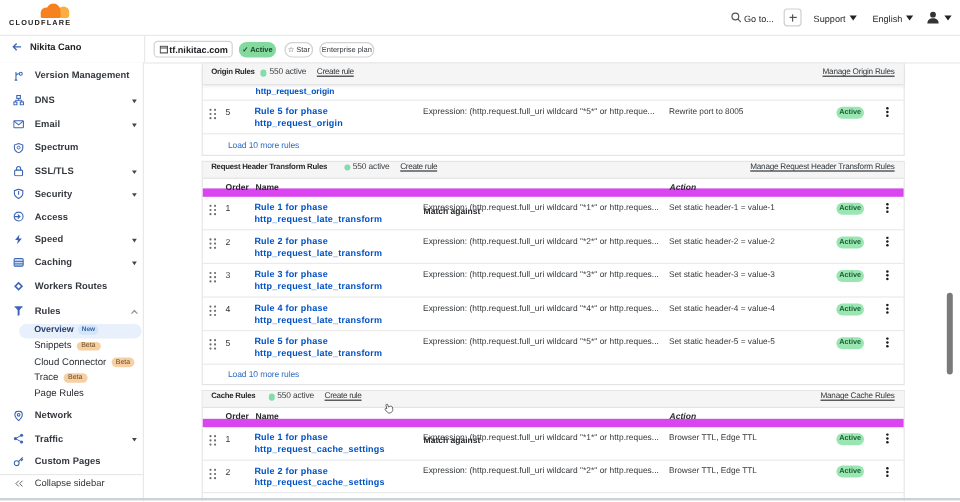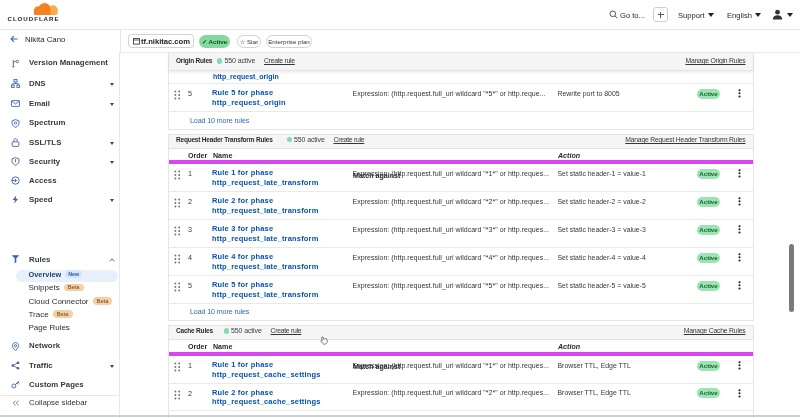--- a/index.html
+++ b/index.html
@@ -33,21 +33,21 @@
 
   
   .card { position:absolute; left:168px; width:586px; background:#fff;
     border:1px solid #e5e5e5; }
   .sechead { position:relative; background:#f5f5f5; border-bottom:1px solid #e3e3e3; }
   .sechead .tt { position:absolute; left:7px; font-weight:bold; font-size:6.5px; letter-spacing:-0.2px; color:#27292c; }
   .sechead .dot { position:absolute; width:5.4px; height:5.4px; border-radius:50%; background:#82dcab; }
   .sechead .cnt { position:absolute; font-size:7px; letter-spacing:-0.12px; color:#3c4044; }
   .sechead .crt { position:absolute; font-size:6.9px; letter-spacing:-0.3px; color:#33373b; text-decoration:underline; }
   .sechead .mng { position:absolute; right:7.5px; font-size:6.8px; letter-spacing:-0.2px; color:#33373b; text-decoration:underline; }
-  .thead { position:relative; border-bottom:4px solid #d946ef; }
+  .thead { position:relative; border-bottom:7px solid #d946ef; }
   .thead span { position:absolute; font-size:7.1px; font-weight:bold; color:#27292c; }
   .row { position:relative; border-bottom:1px solid #eaeaea; height:28px; }
   .row .hdl { position:absolute; left:5px; top:6px; }
   .row .ord { position:absolute; left:19px; top:5px; font-size:7.2px; color:#33373b; }
   .row .nm { position:absolute; left:43px; top:4.2px; font-size:7.5px; font-weight:bold;
     color:#0051c3; line-height:9.6px; white-space:nowrap; letter-spacing:0.18px; }
   .row .ex { position:absolute; left:183.5px; top:5.6px; font-size:7px; letter-spacing:0.02px; color:#33373b; white-space:nowrap; }
   .row .ac { position:absolute; left:388.5px; top:5.6px; font-size:6.9px; color:#33373b; white-space:nowrap; }
   .row .pill { position:absolute; left:528px; top:4.5px; width:23px; height:10px; border-radius:5px;
     background:#99e6b2; color:#1b5c33; font-size:6.1px; font-weight:bold; line-height:10.5px; text-align:center; }
@@ -90,21 +90,21 @@
     </svg>
     <div class="abs" style="left:787px;top:13px;width:0;height:0;border-left:3.4px solid transparent;border-right:3.4px solid transparent;border-top:4px solid #222;"></div>
   </div>
 
   <div id="nav2">
     <div class="divider"></div>
     <div class="bline"></div>
     <svg class="abs" style="left:10px;top:5px" width="8" height="8" viewBox="0 0 8 8">
       <path d="M7.6 4 H1.2 M3.9 1.2 L1.1 4 L3.9 6.8" fill="none" stroke="#3666b5" stroke-width="1.1"></path>
     </svg>
-    <div class="abs" style="left:25px;top:4.5px;font-size:7.8px;font-weight:normal;color:#1d1f21;">Nikita Cano</div>
+    <div class="abs" style="left:25px;top:4.5px;font-size:7.8px;font-weight:bold;color:#1d1f21;">Nikita Cano</div>
     <div class="abs" style="left:128px;top:3.5px;width:66px;height:14.5px;border:1px solid #d2d2d2;border-radius:3.5px;background:#fff;">
       <svg class="abs" style="left:4px;top:3.8px" width="7" height="6.6" viewBox="0 0 7 6.6">
         <rect x="0.5" y="0.5" width="6" height="5.6" fill="none" stroke="#444" stroke-width="0.9"></rect>
         <line x1="0.5" y1="2" x2="6.5" y2="2" stroke="#444" stroke-width="0.9"></line>
       </svg>
       <div class="abs" style="left:12px;top:2.6px;font-size:7.6px;font-weight:bold;color:#202225;">tf.nikitac.com</div>
     </div>
     <div class="abs" style="left:199px;top:4.5px;width:31px;height:13px;border-radius:6.5px;background:#84da9e;text-align:center;font-size:6.2px;color:#17462a;line-height:13px;font-weight:bold;">✓ Active</div>
     <div class="abs" style="left:237px;top:4.5px;width:24px;height:13px;border-radius:6.5px;border:1px solid #d2d2d2;background:#fff;text-align:center;font-size:6.2px;color:#33373b;line-height:11.5px;">☆ Star</div>
     <div class="abs" style="left:266px;top:4.5px;width:46px;height:13px;border-radius:6.5px;border:1px solid #d2d2d2;background:#fff;text-align:center;font-size:6.2px;color:#33373b;line-height:11.5px;">Enterprise plan</div>
@@ -166,20 +166,36 @@
         </svg>
         <span class="lbl">Access</span>
       </div>
     <div class="sit" style="top:140.0px">
         <svg class="ico" viewBox="0 0 9 9">
           <path d="M5.2 0.4 L1.6 5 H3.9 L3.3 8.6 L7.2 3.8 H4.7 Z" fill="#3b64b5"></path>
         </svg>
         <span class="lbl">Speed</span>
         <span class="car"></span>
       </div>
+    <div class="sit" style="top:159.3px">
+        <svg class="ico" viewBox="0 0 9 9">
+          <rect x="0.7" y="1.4" width="7.6" height="6.4" rx="1" fill="#c8daf4" stroke="#3b64b5" stroke-width="0.9"></rect>
+          <line x1="0.7" y1="3.8" x2="8.3" y2="3.8" stroke="#3b64b5" stroke-width="0.8"></line>
+          <line x1="0.7" y1="5.9" x2="8.3" y2="5.9" stroke="#3b64b5" stroke-width="0.8"></line>
+        </svg>
+        <span class="lbl">Caching</span>
+        <span class="car"></span>
+      </div>
+    <div class="sit" style="top:179.0px">
+        <svg class="ico" viewBox="0 0 9 9">
+          <path d="M4.5 0.7 L8.3 4.5 L4.5 8.3 L0.7 4.5 Z" fill="#3b64b5"></path>
+          <path d="M4.5 2.6 L6.4 4.5 L4.5 6.4 L2.6 4.5 Z" fill="#fff"></path>
+        </svg>
+        <span class="lbl">Workers Routes</span>
+      </div>
     <div class="sit" style="top:200.3px">
         <svg class="ico" viewBox="0 0 9 9">
           <path d="M1.6 0.8 H7.4 L5.3 3.6 V7.4 L3.7 8.3 V3.6 Z" fill="#3b64b5"></path>
           <path d="M1.2 0.8 H7.8" stroke="#3b64b5" stroke-width="1"></path>
         </svg>
         <span class="lbl">Rules</span>
         <span class="caru"></span>
       </div>
     <div class="abs" style="left:16px;top:218.0px;width:102px;height:11.6px;border-radius:6px;background:#e7f0fb;"></div>
     <div class="sub" style="top:218.2px;font-weight:bold;font-size:7.4px;color:#26416e;">Overview<span class="badge new">New</span></div>

